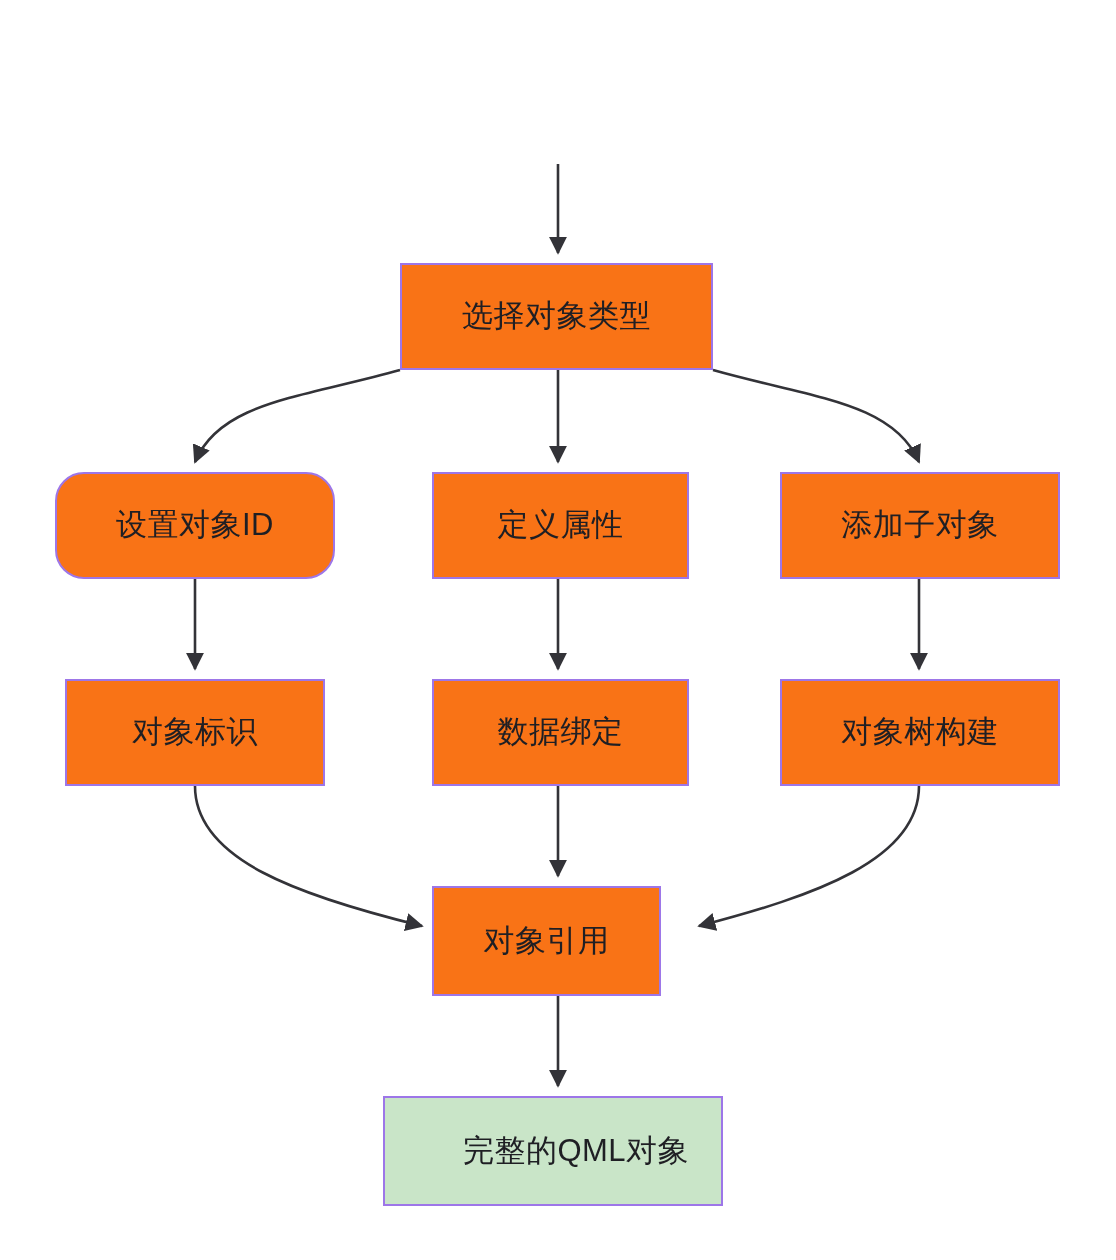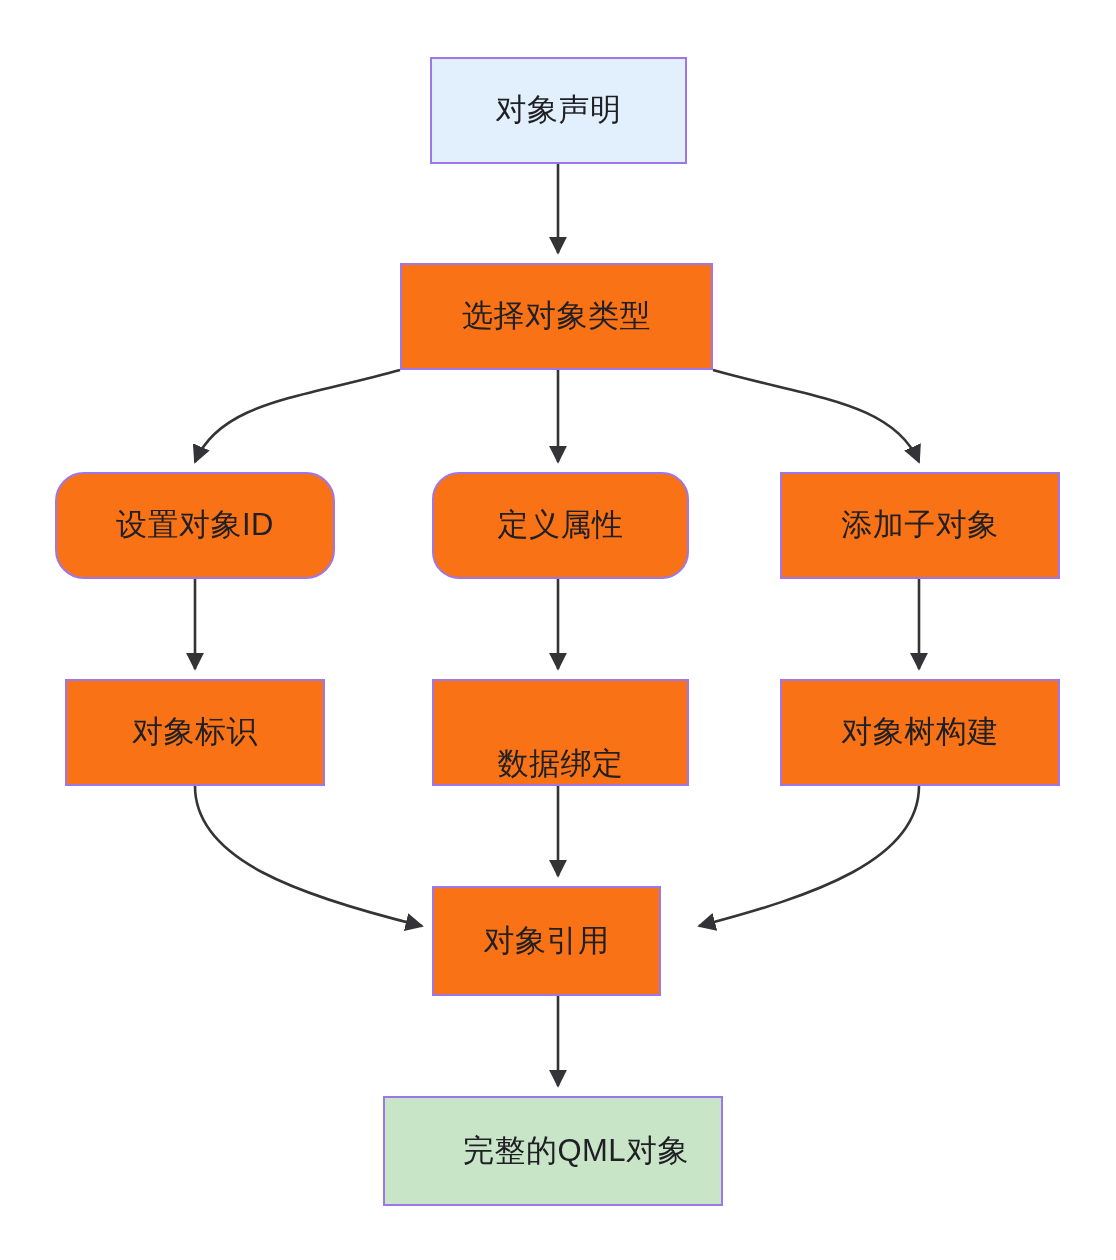--- a/index.html
+++ b/index.html
@@ -64,45 +64,42 @@
       <path d="M 195 579 L 195 669"></path>
       <path d="M 558 579 L 558 669"></path>
       <path d="M 919 579 L 919 669"></path>
       <path d="M 195 786 C 195 860 300 896 422 926"></path>
       <path d="M 558 786 L 558 876"></path>
       <path d="M 919 786 C 919 860 814 896 699 926"></path>
       <path d="M 558 996 L 558 1086"></path>
     </g>
   </svg>
 
-  <div class="node fill-blue" style="left:430px; top:57px; width:257px; height:107px;">
-    <span class="node-label">对象声明</span>
-  </div>
 
   <div class="node fill-lilac" style="left:400px; top:263px; width:313px; height:107px;">
     <span class="node-label">选择对象类型</span>
   </div>
 
   <div class="node fill-lilac" style="left:55px; top:472px; width:280px; height:107px;border-radius:29px;">
     <span class="node-label">设置对象ID</span>
   </div>
 
-  <div class="node fill-lilac" style="left:432px; top:472px; width:257px; height:107px;border-radius:27px;">
+  <div class="node fill-lilac" style="left:432px; top:472px; width:257px; height:107px;">
     <span class="node-label">定义属性</span>
   </div>
 
   <div class="node fill-lilac" style="left:780px; top:472px; width:280px; height:107px;">
     <span class="node-label">添加子对象</span>
   </div>
 
   <div class="node fill-lilac" style="left:65px; top:679px; width:260px; height:107px;">
     <span class="node-label">对象标识</span>
   </div>
 
-  <div class="node fill-lilac" style="left:432px; top:679px; width:257px; height:107px;align-items:flex-end;">
+  <div class="node fill-lilac" style="left:432px; top:679px; width:257px; height:107px;">
     <span class="node-label">数据绑定</span>
   </div>
 
   <div class="node fill-lilac" style="left:780px; top:679px; width:280px; height:107px;">
     <span class="node-label">对象树构建</span>
   </div>
 
   <div class="node fill-lilac" style="left:432px; top:886px; width:229px; height:110px;">
     <span class="node-label">对象引用</span>
   </div>

